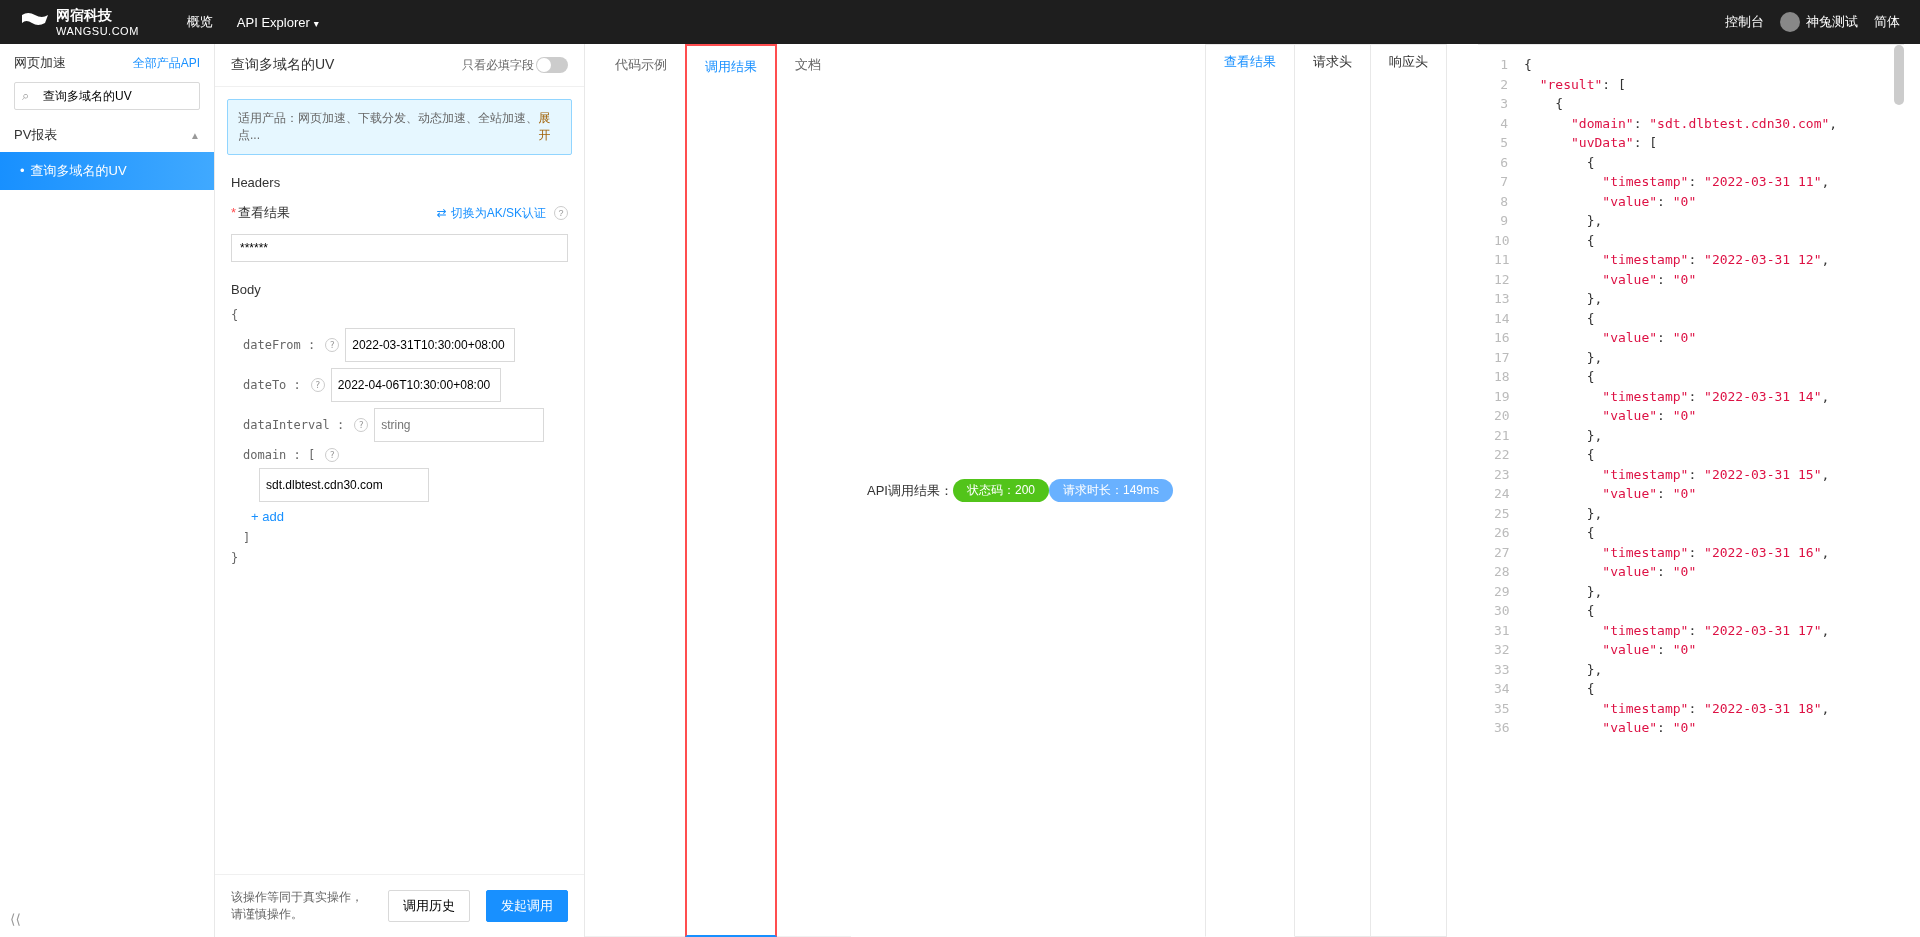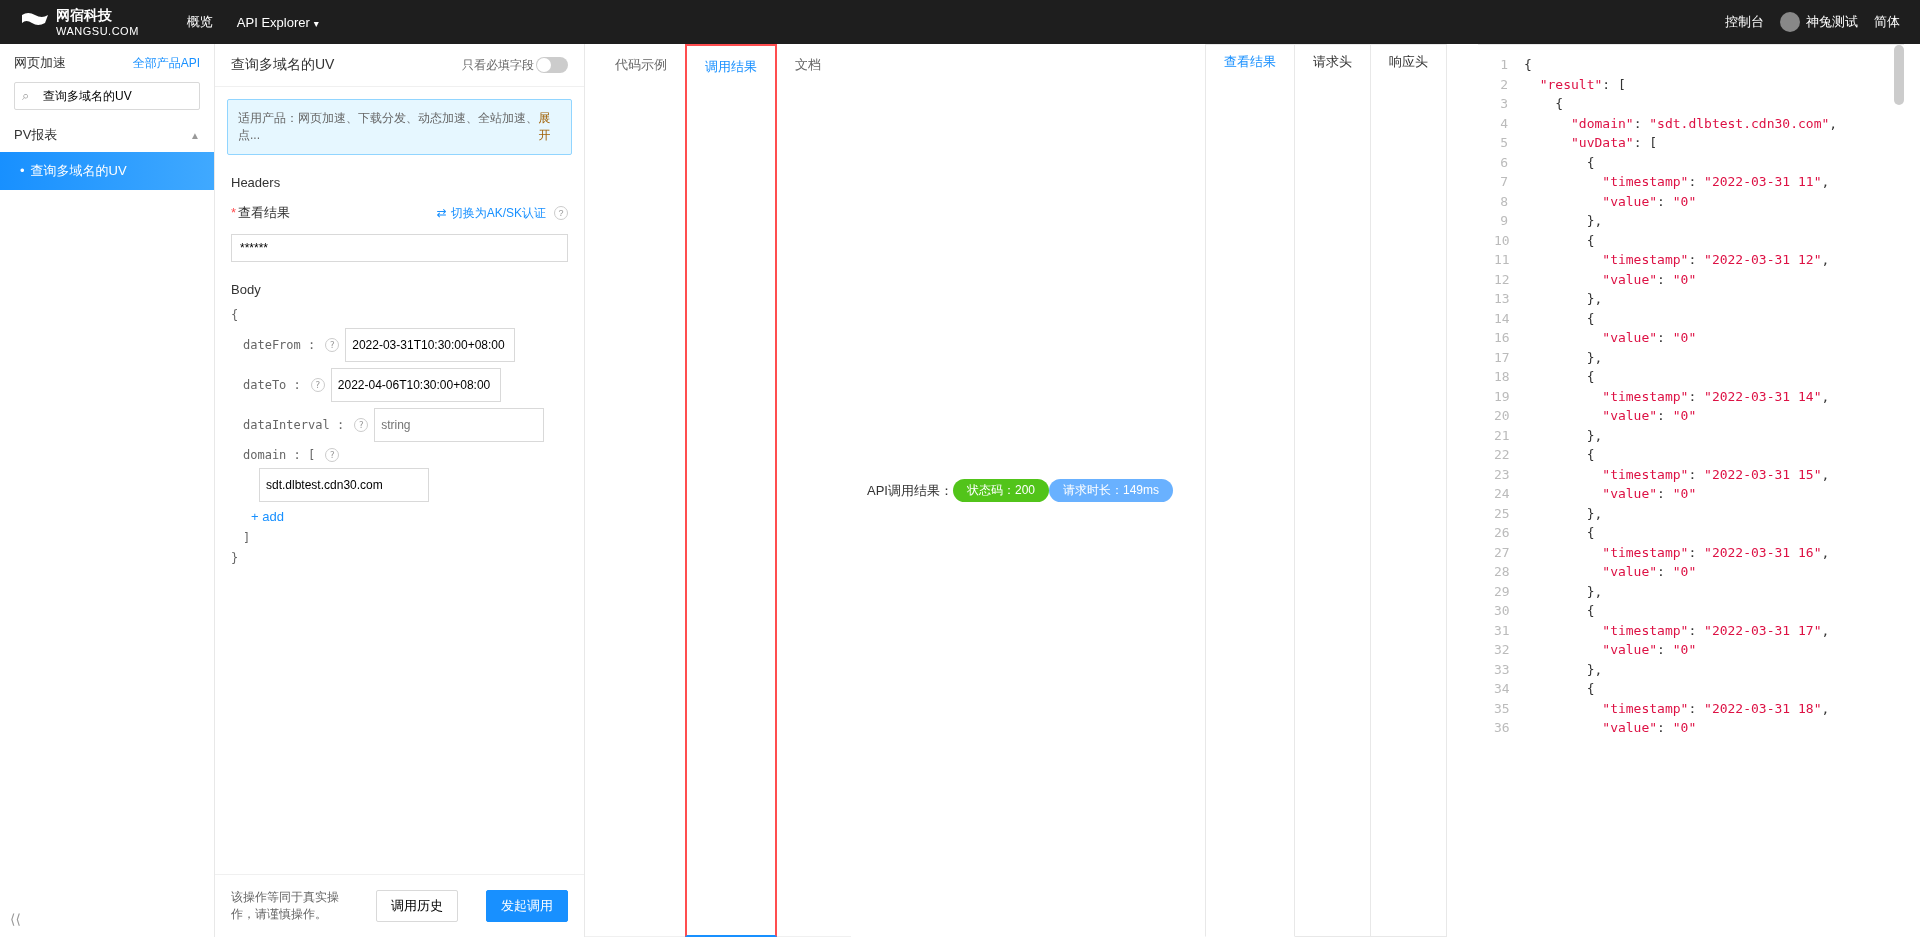--- a/index.html
+++ b/index.html
@@ -37,21 +37,21 @@
 .middle-content{flex:1;overflow-y:auto;padding:0 16px}
 .section-h{font-size:13px;margin:8px 0;color:#333}
 .auth-row{display:flex;justify-content:space-between;align-items:center;padding:6px 0}
 .auth-row .req::before{content:"*";color:#ff4d4f;margin-right:2px}
 .auth-link{color:#1890ff;font-size:12px;cursor:pointer;display:flex;align-items:center;gap:4px}
 .help-icon{display:inline-flex;width:14px;height:14px;border:1px solid #ccc;border-radius:50%;align-items:center;justify-content:center;font-size:9px;color:#999;margin-left:4px}
 .auth-input{width:100%;height:28px;border:1px solid #d9d9d9;padding:0 8px;margin:6px 0 12px;font-size:12px}
 .body-line{font-family:monospace;font-size:12px;padding:3px 0;color:#666;display:flex;align-items:center;gap:6px;flex-wrap:wrap}
 .body-line input{height:24px;border:1px solid #d9d9d9;padding:16px 6px;font-size:12px;width:170px}
 .add-btn{color:#1890ff;cursor:pointer;padding:4px 0 4px 20px;font-size:13px}
-.middle-footer{border-top:1px solid #f0f0f0;padding:14px 16px;display:flex;align-items:center;gap:28px}
+.middle-footer{border-top:1px solid #f0f0f0;padding:14px 16px;display:flex;align-items:center;gap:16px}
 .footer-text{flex:1;font-size:12px;color:#666}
 .btn{padding:6px 14px;border-radius:2px;cursor:pointer;font-size:13px;border:1px solid #d9d9d9;background:#fff}
 .btn.primary{background:#1890ff;border-color:#1890ff;color:#fff}
 .right{flex:1;display:flex;flex-direction:row;min-width:0}
 .right-tabs{display:flex;border-bottom:1px solid #f0f0f0;padding:0 12px}
 .tab{padding:12px 18px;font-size:13px;cursor:pointer;color:#666;border-bottom:2px solid transparent}
 .tab.highlight{border:2px solid #ff4d4f;border-bottom:2px solid #1890ff;color:#1890ff;margin-bottom:-1px}
 .result-header{padding:14px 16px;display:flex;align-items:center;font-size:13px}
 .badge{padding:3px 14px;border-radius:12px;color:#fff;font-size:12px}
 .badge.green{background:#52c41a}

